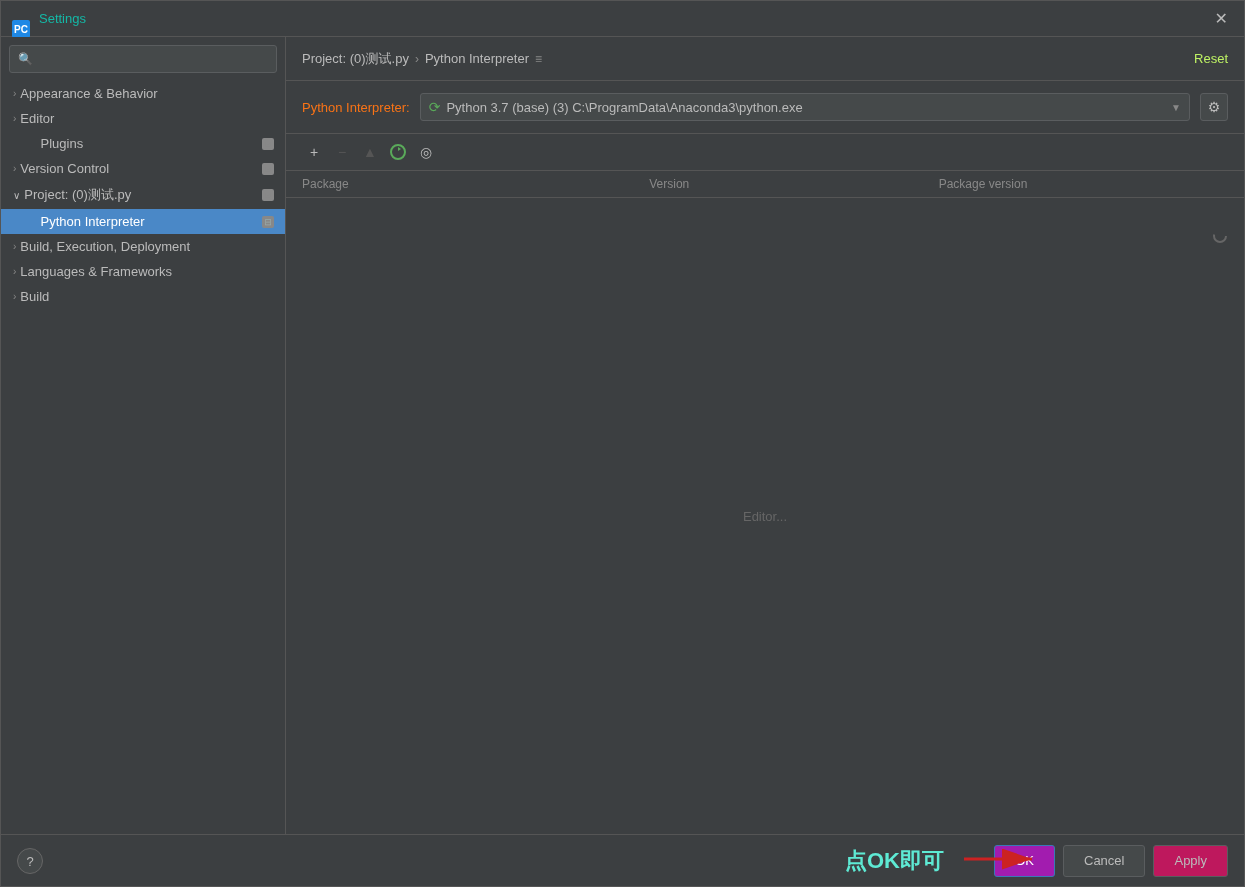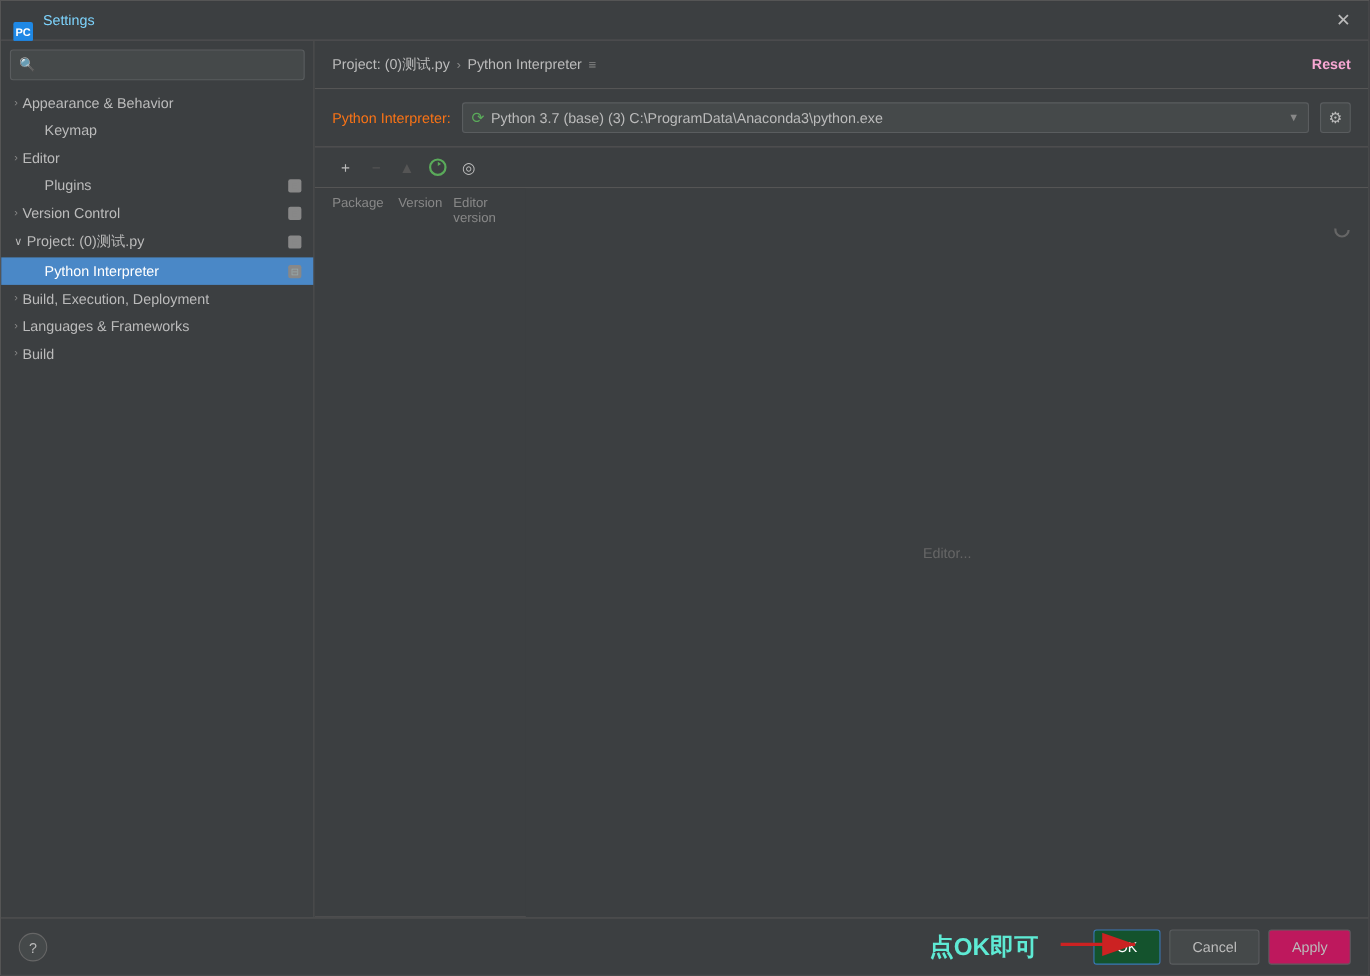--- a/index.html
+++ b/index.html
@@ -33,21 +33,21 @@
     .title-bar-icon {
       width: 20px;
       height: 20px;
       margin-right: 8px;
       display: flex;
       align-items: center;
       justify-content: center;
       margin-top: 20px;
     }
     .title-bar-text {
-      color: #7dd3fc;
+      color: #14b8a6;
       font-size: 13px;
       flex: 1;
     }
     .title-bar-close {
       color: #bbb;
       font-size: 16px;
       cursor: pointer;
       padding: 2px 6px;
     }
 
@@ -159,24 +159,24 @@
       color: #bbb;
       font-size: 13px;
     }
     .breadcrumb-icon {
       color: #888;
       font-size: 12px;
       margin-left: 6px;
     }
     .reset-btn {
       margin-left: auto;
-      color: #f9a8d4;
-      font-size: 13px;
-      cursor: pointer;
-      font-weight: 700;
+      color: #bef264;
+      font-size: 13px;
+      cursor: pointer;
+      font-weight: 400;
     }
 
     .interpreter-row {
       display: flex;
       align-items: center;
       padding: 12px 16px;
       gap: 10px;
       border-bottom: 1px solid #555;
     }
     .interpreter-label {
@@ -243,21 +243,21 @@
       cursor: pointer;
       color: #bbb;
       font-size: 14px;
       border-radius: 3px;
     }
     .toolbar-btn.disabled { color: #555; cursor: default; }
 
     .table-area {
       flex: 1;
       display: flex;
-      flex-direction: row;
+      flex-direction: column;
       overflow: hidden;
     }
     .table-header {
       display: flex;
       background: #3c3f41;
       border-bottom: 1px solid #555;
       padding: 6px 16px;
     }
     .table-col {
       color: #888;
@@ -329,21 +329,21 @@
     }
     .btn {
       padding: 5px 20px;
       border-radius: 3px;
       font-size: 13px;
       cursor: pointer;
       border: 1px solid transparent;
       height: 32px;
     }
     .btn-ok {
-      background: #14532d;
+      background: #a21caf;
       color: #fff;
       border-color: #3a78b7;
     }
     .btn-cancel {
       background: #45494a;
       color: #bbb;
       border-color: #5a5d5f;
     }
     .btn-apply {
       background: #be185d;
@@ -388,24 +388,20 @@
 
     <div class="sidebar">
       <div class="search-box">
         <span class="search-icon-char">🔍</span>
         <input type="text" style="">
       </div>
 
       <div class="nav-item" style="padding-left:12px;">
         <span class="arrow">›</span>
         <span>Appearance &amp; Behavior</span>
-      </div>
-      <div class="nav-item nav-item-child">
-        <span class="arrow">&nbsp;&nbsp;</span>
-        <span>Keymap</span>
       </div>
       <div class="nav-item" style="padding-left:12px;">
         <span class="arrow">›</span>
         <span>Editor</span>
       </div>
       <div class="nav-item nav-item-child">
         <span class="arrow">&nbsp;&nbsp;</span>
         <span>Plugins</span>
         <span class="icon-box">
           <span class="repo-icon" style="color:#888;">⊟</span>
@@ -476,21 +472,21 @@
             <path d="M9 4 L9 8 L12 6 Z" fill="#5aaa5a"></path>
           </svg>
         </div>
         <div class="toolbar-btn">◎</div>
       </div>
 
       <div class="table-area">
         <div class="table-header">
           <span class="table-col col-package">Package</span>
           <span class="table-col col-version">Version</span>
-          <span class="table-col col-latest">Editor version</span>
+          <span class="table-col col-latest">Package version</span>
         </div>
         <div class="table-body">
 
           <div class="loading-spinner">
             <svg class="spinner-svg" width="16" height="16" viewBox="0 0 16 16">
               <circle cx="8" cy="8" r="6" fill="none" stroke="#666" stroke-width="2" stroke-dasharray="20 18"></circle>
             </svg>
           </div>
           <span class="loading-text">Editor...</span>
         </div>

